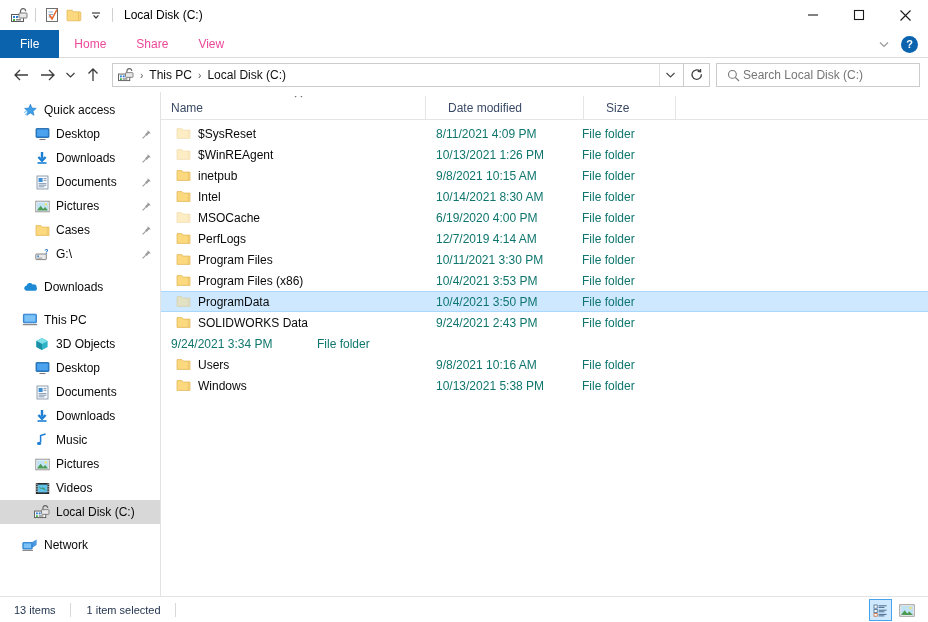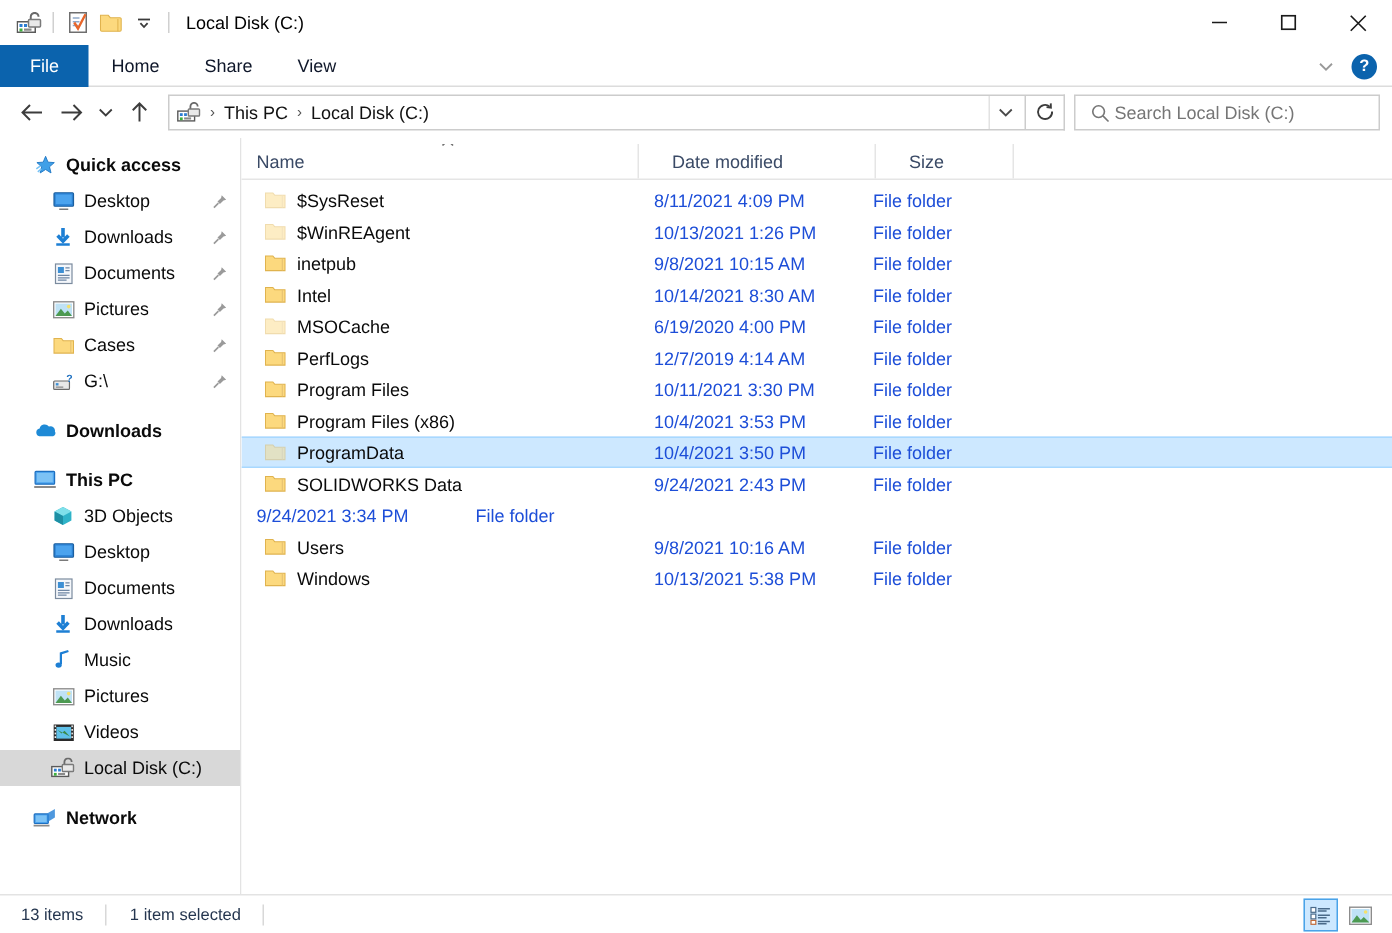--- a/index.html
+++ b/index.html
@@ -50,21 +50,21 @@
   #ribbon {
     height: 28px; flex: 0 0 28px;
     display: flex; align-items: stretch;
     background: #ffffff;
     border-bottom: 1px solid #dcdcdc;
     position: relative;
   }
   .rtab {
     padding: 0 15px;
     display: flex; align-items: center; justify-content: center;
-    font-size: 12px; color: #0f172a;
+    font-size: 12px; color: #ec4899;
     height: 28px;
   }
   .rtab.file {
     background: #0b63ad; color: #ffffff;
     padding: 0 20px;
   }
   #ribbon-right {
     position: absolute; right: 4px; top: 0; height: 28px;
     display: flex; align-items: center; gap: 8px;
   }
@@ -157,21 +157,21 @@
   }
   .nav-label {
     font-size: 12px; color: #0a0a0a; white-space: nowrap;
     overflow: hidden;
   }
   .nav-pin {
     position: absolute; right: 8px; top: 50%; transform: translateY(-50%);
     width: 12px; height: 12px;
     display: flex; align-items: center; justify-content: center;
   }
-  .lvl0 { padding-left: 22px; font-weight: bold; }
+  .lvl0 { padding-left: 22px; }
   .lvl1 { padding-left: 34px; }
   .navgap { height: 9px; }
 
   
   #listpane {
     flex: 1 1 auto; display: flex; flex-direction: column; min-width: 0;
     background: #ffffff;
     position: relative;
   }
   #colheaders {
@@ -214,21 +214,21 @@
     overflow: hidden; white-space: nowrap;
   }
   .folder-icon {
     width: 16px; height: 16px; flex: 0 0 16px;
     margin-right: 7px;
     display: flex; align-items: center; justify-content: center;
   }
   .folder-icon.dim { opacity: 0.45; }
   .name-text { font-size: 12px; color: #0a0a0a; }
   .cell-date, .cell-type, .cell-size {
-    font-size: 12px; color: #1d4ed8; white-space: nowrap;
+    font-size: 12px; color: #0f766e; white-space: nowrap;
     padding-left: 10px; overflow: hidden;
   }
 
   
   #statusbar {
     height: 26px; flex: 0 0 26px;
     border-top: 1px solid #e3e3e3;
     display: flex; align-items: center;
     background: #ffffff;
     position: relative;

